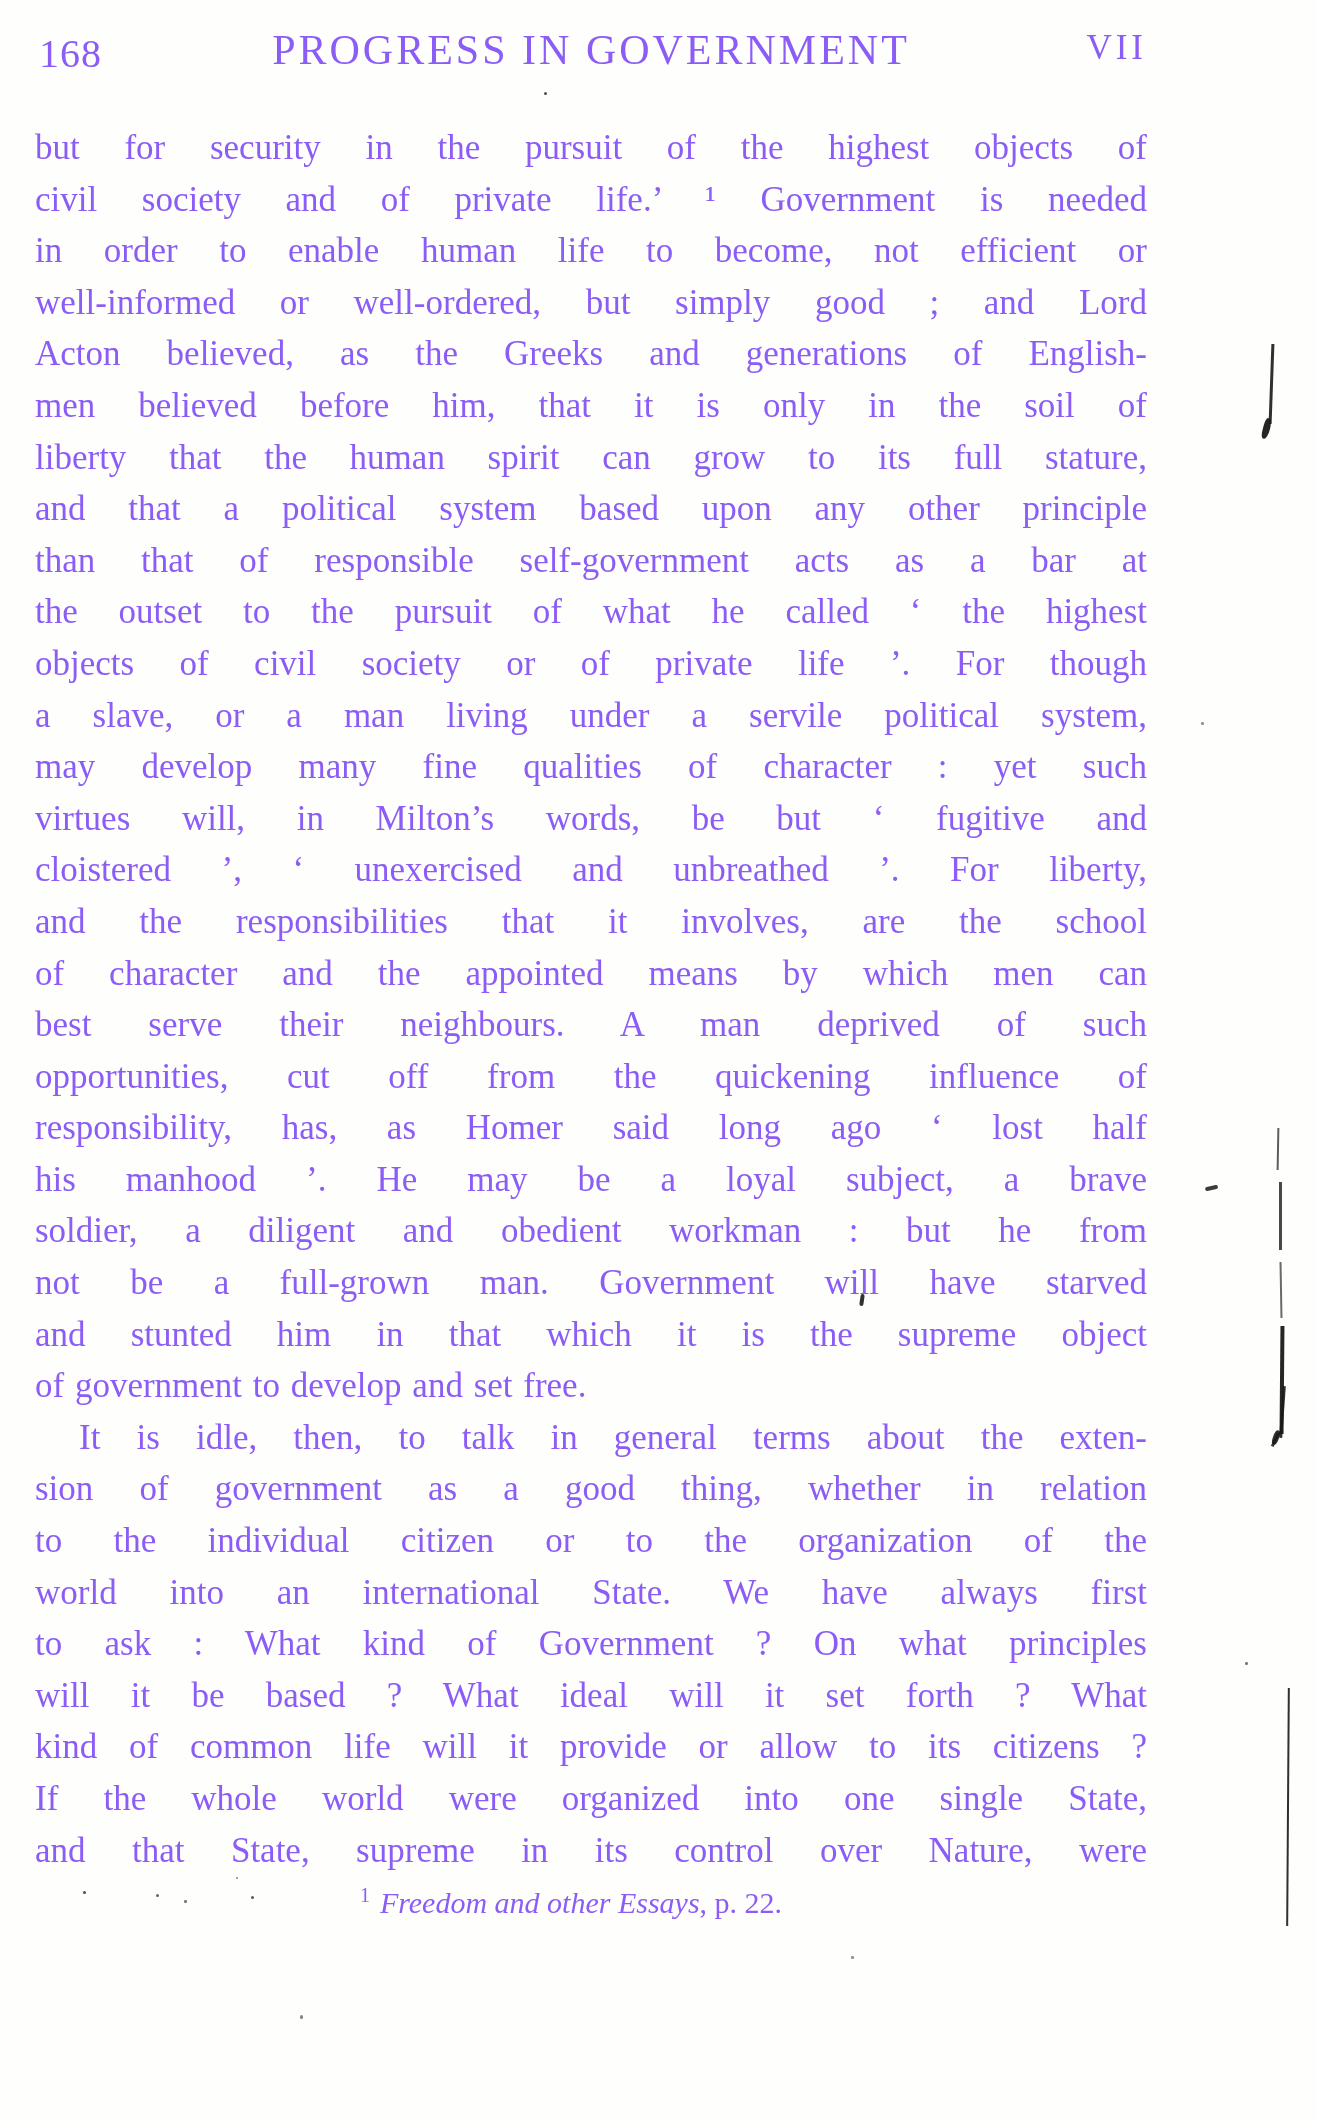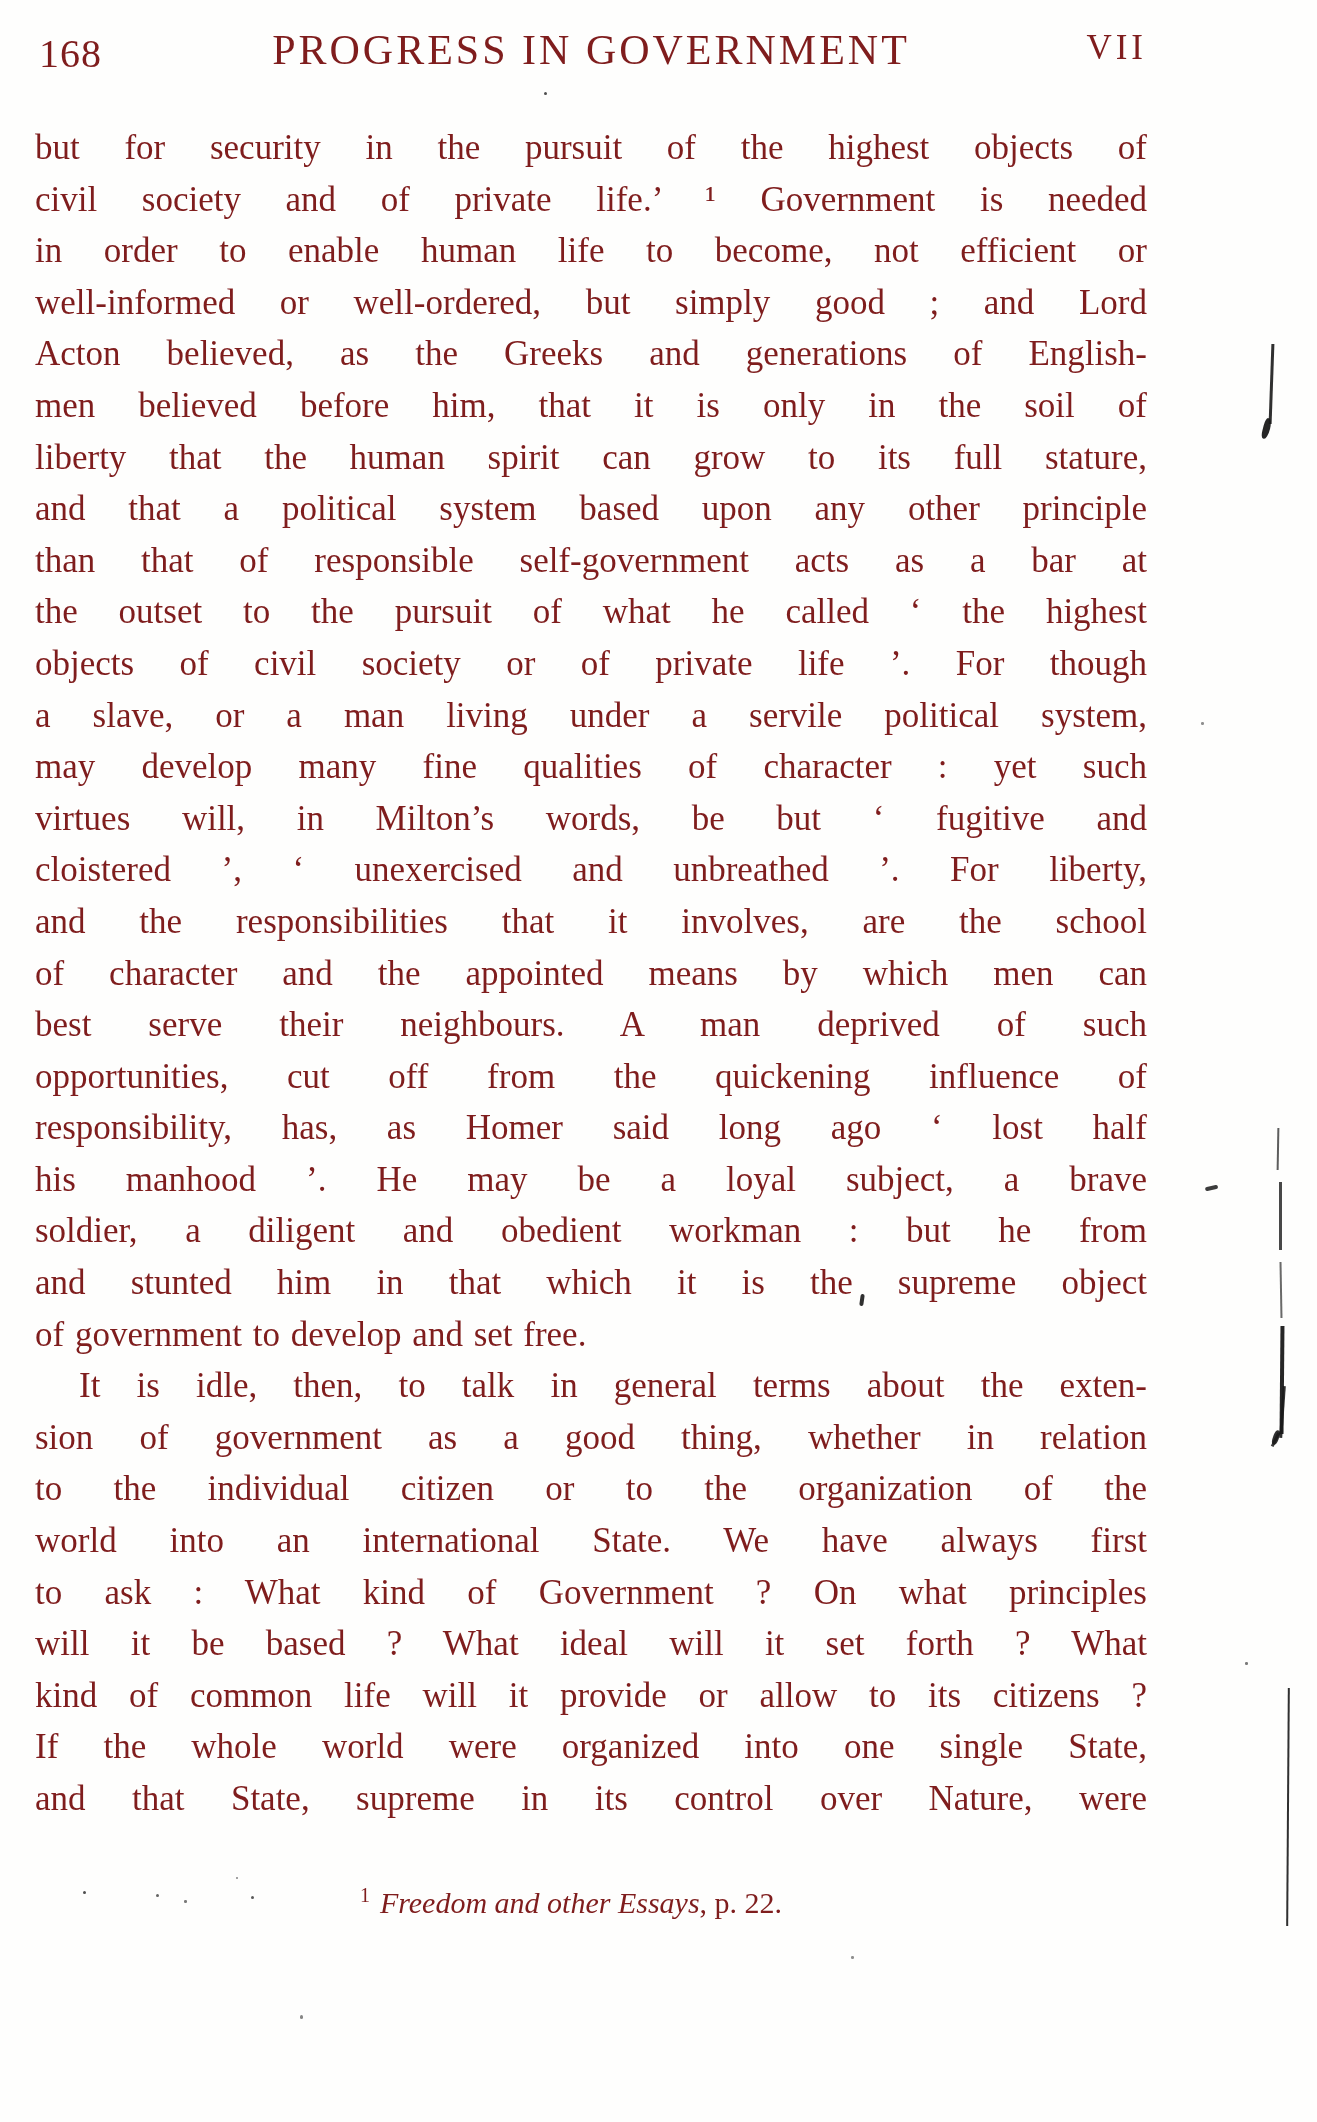--- a/index.html
+++ b/index.html
@@ -1,21 +1,21 @@
 <!DOCTYPE html>
 <html><head>
 <meta charset="utf-8">
 <style>
   html,body{margin:0;padding:0;background:#ffffff;}
   .page{
     position:relative;
     width:1317px;height:2122px;
     background:#fefefdff;
     font-family:"Liberation Serif","DejaVu Serif",serif;
-    color:#7f1d1d;
+    color:#8b5cf6;
     overflow:hidden;
   }
   
   .header{position:absolute;left:35px;top:22px;width:1112px;height:56px;}
   .pagenum{position:absolute;left:4px;top:8px;font-size:40px;letter-spacing:1px;}
   .title{position:absolute;left:50%;transform:translateX(-50%);top:4px;font-size:42px;letter-spacing:3px;white-space:nowrap;}
   .chapnum{position:absolute;right:0;top:6px;font-size:35px;letter-spacing:4px;}
   
   .body-text{
     position:absolute;left:35px;top:122px;width:1112px;
@@ -87,20 +87,21 @@
       <div class="line">may develop many fine qualities of character : yet such</div>
       <div class="line">virtues will, in Milton’s words, be but ‘ fugitive and</div>
       <div class="line">cloistered ’, ‘ unexercised and unbreathed ’.  For liberty,</div>
       <div class="line">and the responsibilities that it involves, are the school</div>
       <div class="line">of character and the appointed means by which men can</div>
       <div class="line">best serve their neighbours.  A man deprived of such</div>
       <div class="line">opportunities, cut off from the quickening influence of</div>
       <div class="line">responsibility, has, as Homer said long ago ‘ lost half</div>
       <div class="line">his manhood ’.  He may be a loyal subject, a brave</div>
       <div class="line">soldier, a diligent and obedient workman : but he from</div>
+      <div class="line">not be a full-grown man.  Government will have starved</div>
       <div class="line">and stunted him in that which it is the supreme object</div>
       <div class="line end">of government to develop and set free.</div>
       <div class="line indent">It is idle, then, to talk in general terms about the exten-</div>
       <div class="line">sion of government as a good thing, whether in relation</div>
       <div class="line">to the individual citizen or to the organization of the</div>
       <div class="line">world into an international State.  We have always first</div>
       <div class="line">to ask : What kind of Government ?  On what principles</div>
       <div class="line">will it be based ?  What ideal will it set forth ?  What</div>
       <div class="line">kind of common life will it provide or allow to its citizens ?</div>
       <div class="line">If the whole world were organized into one single State,</div>

